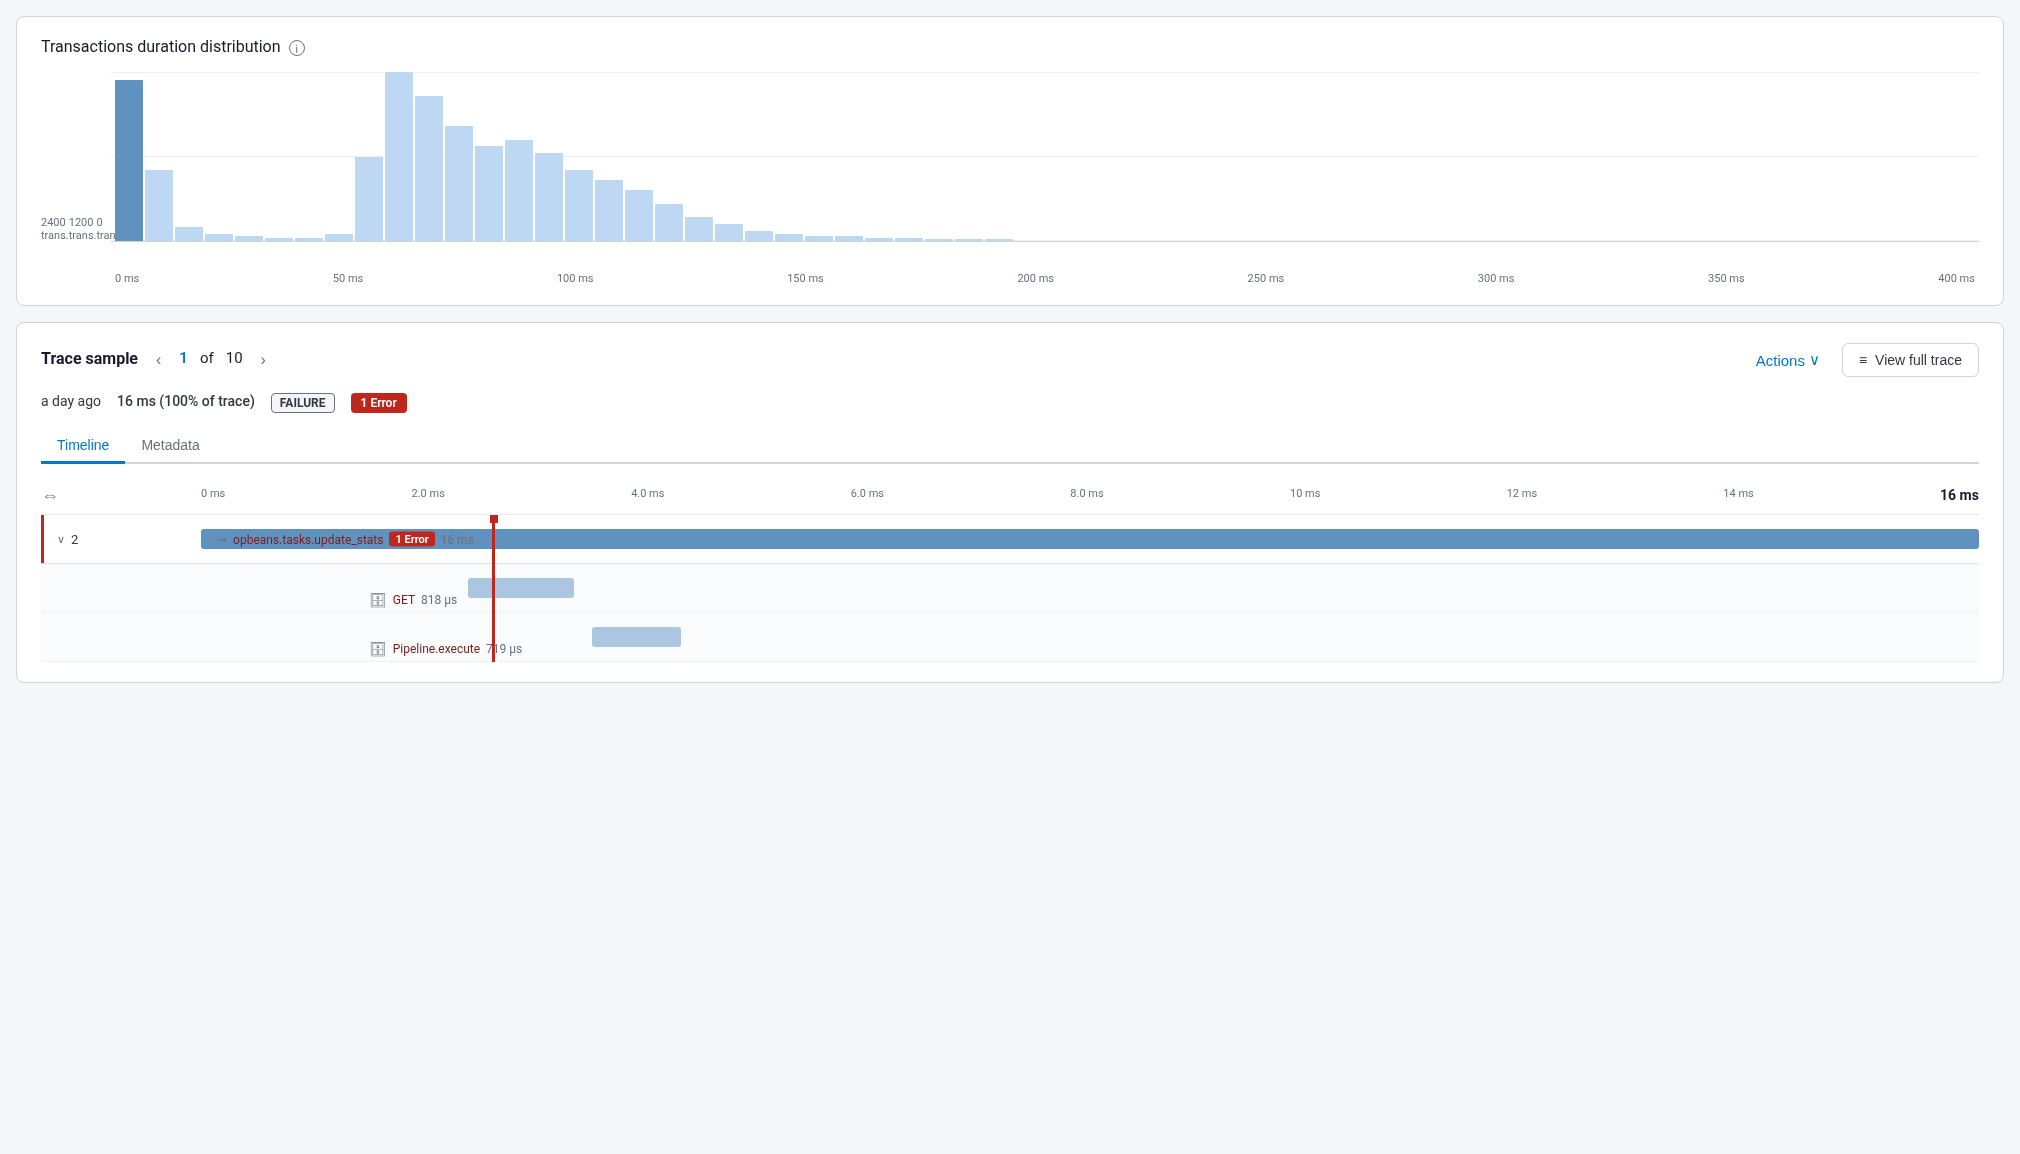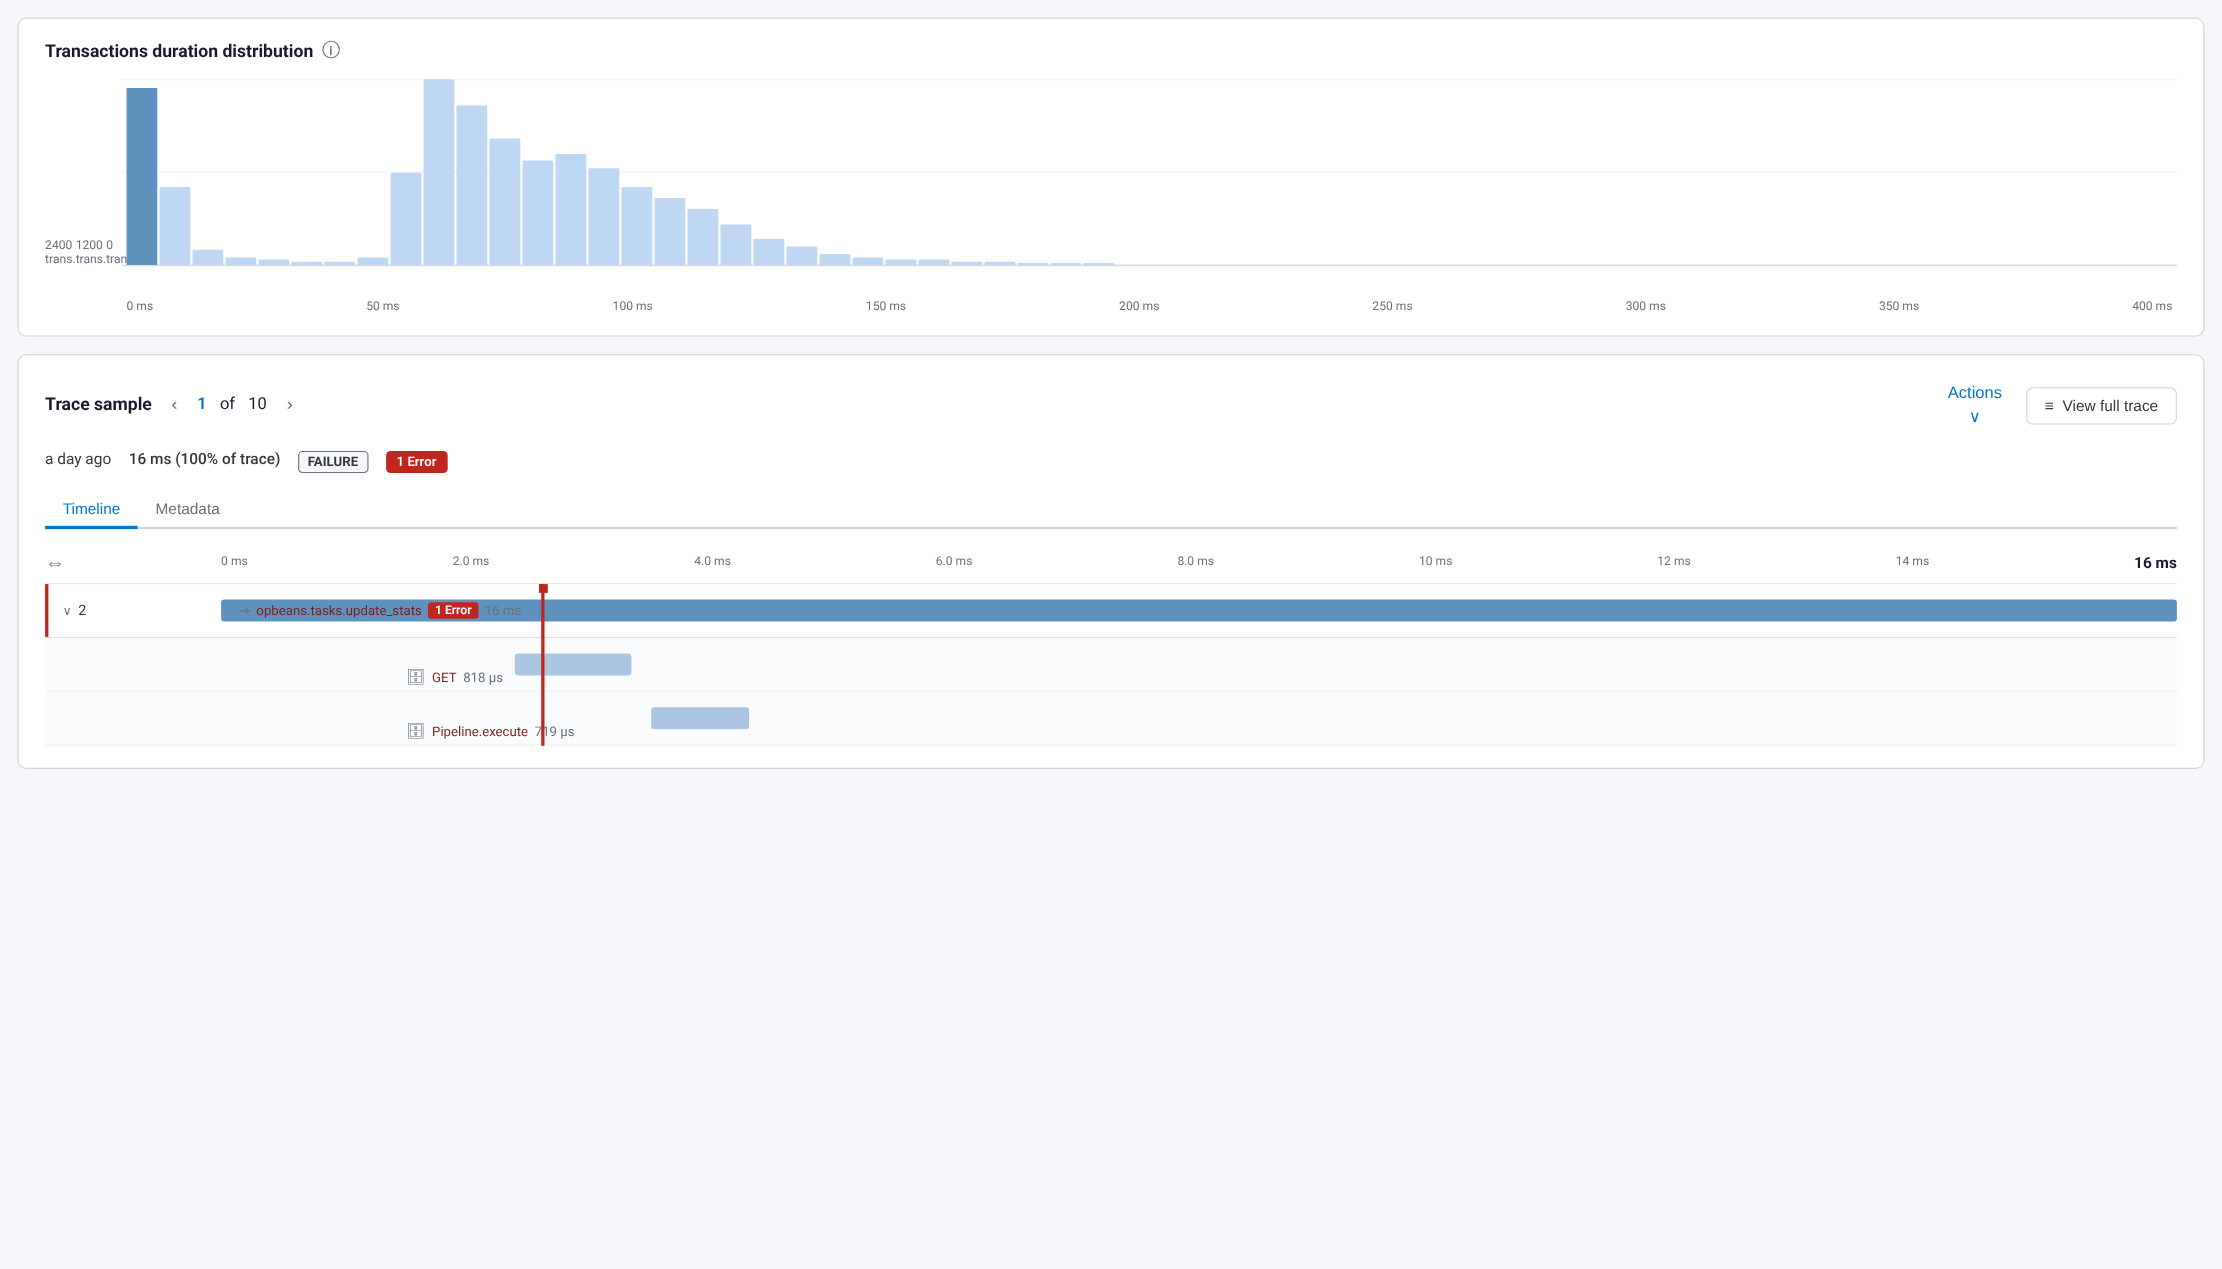--- a/index.html
+++ b/index.html
@@ -14,25 +14,25 @@
       background: #fff;
       border: 1px solid #d3d3d8;
       border-radius: 8px;
       margin-bottom: 16px;
       padding: 20px 24px;
     }
 
     
     .chart-title {
       font-size: 16px;
-      font-weight: 700;
+      font-weight: 400;
       color: #1a1a2e;
       margin-bottom: 16px;
       display: flex;
-      align-items: flex-start;
+      align-items: flex-end;
       gap: 8px;
     }
     .chart-info-icon {
       width: 16px;
       height: 16px;
       border-radius: 50%;
       border: 1px solid #69707d;
       display: inline-flex;
       align-items: center;
       justify-content: center;
@@ -159,21 +159,20 @@
       background: none;
       border: none;
       cursor: pointer;
       color: #0077cc;
       font-size: 15px;
       font-weight: 500;
       display: flex;
       align-items: center;
       gap: 4px;
       padding: 6px 10px;
-      flex-direction: column;
     }
     .view-trace-btn {
       background: #fff;
       border: 1px solid #d3d3d8;
       border-radius: 6px;
       padding: 8px 16px;
       cursor: pointer;
       font-size: 14px;
       color: #343741;
       display: flex;

